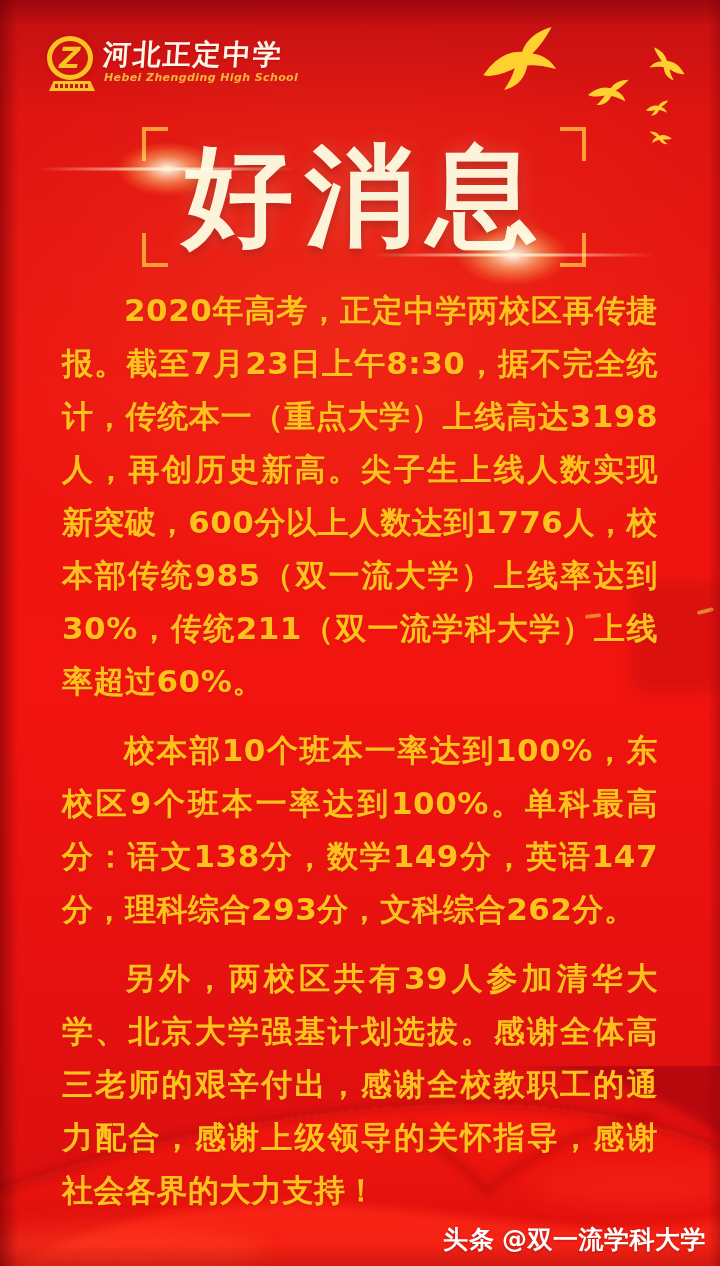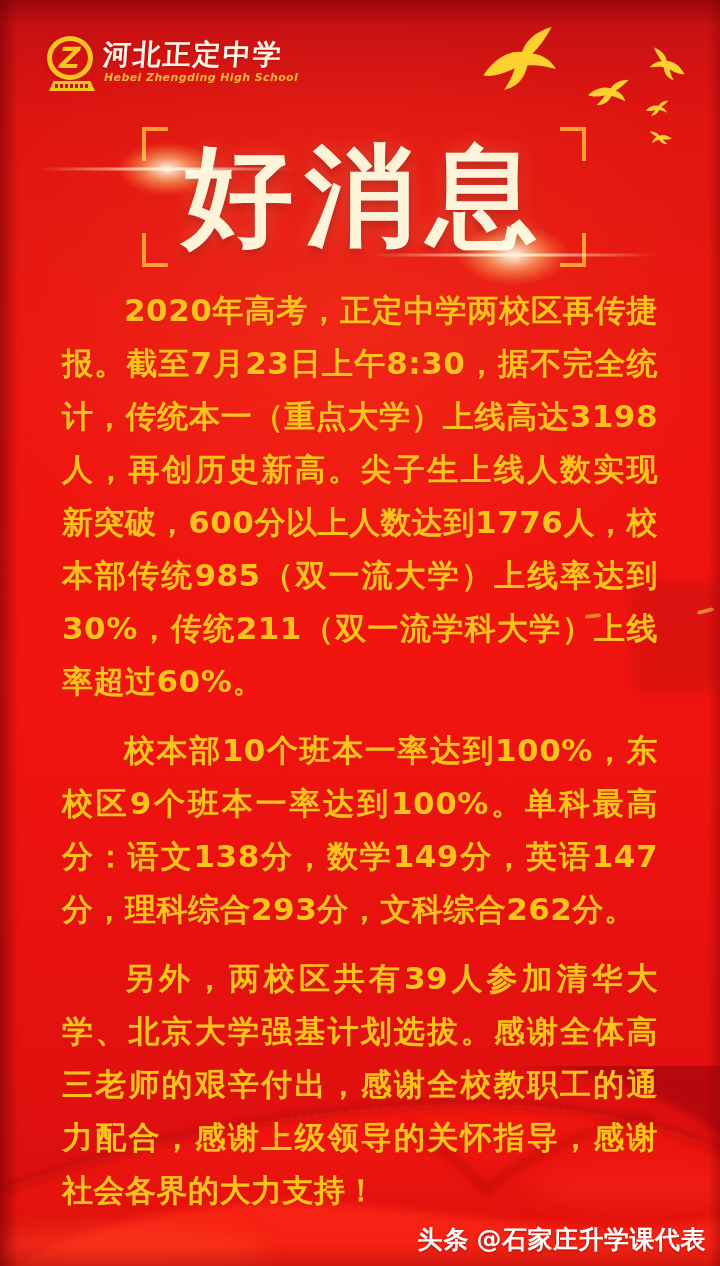--- a/index.html
+++ b/index.html
@@ -193,17 +193,17 @@
     <path d="M500,-5 C590,4 672,30 722,72 L722,-5 Z" fill="#8e0609" opacity=".5" filter="url(#soft)"></path>
     <path d="M-2,125 C150,70 310,40 470,38 C570,38 662,56 724,86 L724,205 L-2,205 Z" fill="url(#foldg)"></path>
     <path d="M-2,125 C150,70 310,40 470,38 C570,38 662,56 724,86" fill="none" stroke="#9a0a0c" stroke-width="7" opacity=".45" filter="url(#soft)"></path>
     <path d="M408,56 C438,84 470,104 487,126 C510,100 580,62 654,49" fill="none" stroke="#8e0608" stroke-width="5" opacity=".5" filter="url(#soft)"></path>
     <path d="M-2,212 C90,150 220,128 360,140 C500,152 620,176 724,152 L724,212 Z" fill="#fb2517" opacity=".85" filter="url(#soft)"></path>
     <ellipse cx="115" cy="186" rx="150" ry="26" fill="#ff3f22" opacity=".5" filter="url(#softer)"></ellipse>
     <ellipse cx="640" cy="120" rx="110" ry="22" fill="#ff2d1c" opacity=".35" filter="url(#softer)"></ellipse>
   </svg>
 
   <div class="watermark">
-    <span class="platform">头条</span><span class="account">@石家庄升学课代表</span>
+    <span class="platform">头条</span><span class="account">@双一流学科大学</span>
   </div>
 
   <div class="vignette"></div>
 </div>
 
 </body></html>

